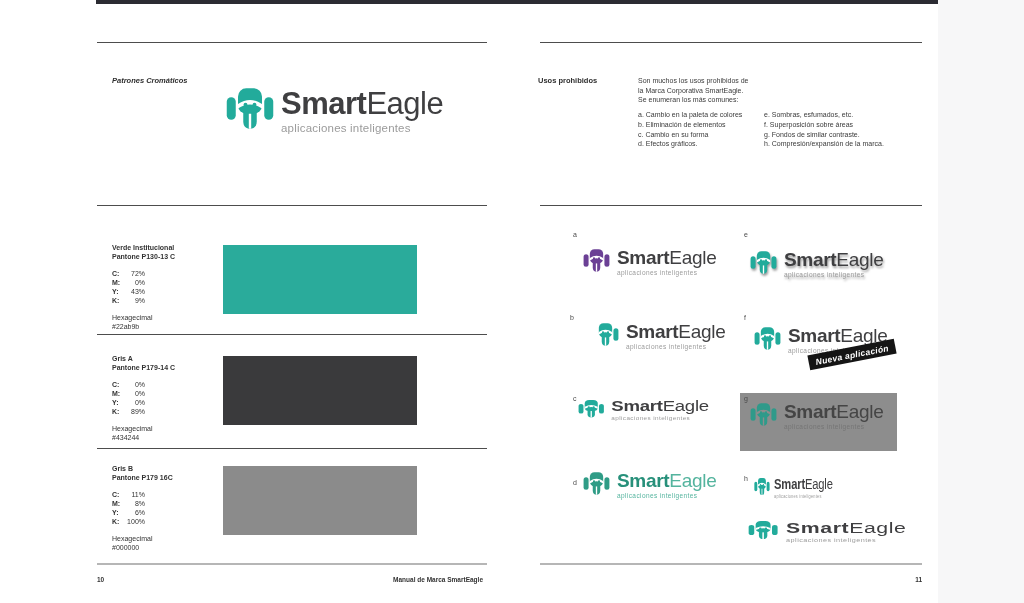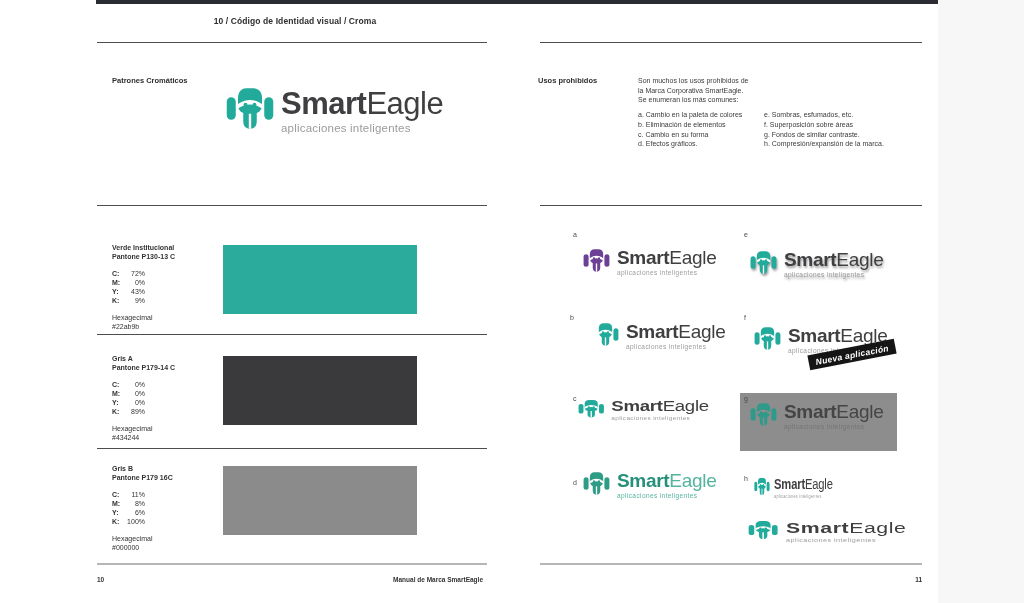--- a/index.html
+++ b/index.html
@@ -19,21 +19,21 @@
   .rule{position:absolute;height:1px;background:#4d4d4d;}
   .pl .rule{left:7px;width:390px;}
   .pr .rule{left:8px;width:382px;}
   .pl .r1{top:42px}.pl .r2{top:205px}.pl .r3{top:334px}.pl .r4{top:448px}
   .pr .r1{top:42px}.pr .r2{top:205px}
   .botbar{position:absolute;top:563px;height:2px;background:#b6b6b6;}
   .pl .botbar{left:7px;width:390px;}
   .pr .botbar{left:8px;width:382px;}
 
   .sec{position:absolute;top:76px;font-size:7.5px;font-weight:700;color:#2e2e2e;}
-  .pl .sec{left:22px;}
+  .pl .sec{left:22px;font-style:italic;}
   .pr .sec{left:6px;}
 
   .fnum{position:absolute;top:576px;font-size:6.5px;font-weight:700;color:#333;}
   .pl .fnum{left:7px;}
   .pr .fnum{right:16px;}
   .ftitle{position:absolute;top:576px;right:17px;font-size:6.5px;font-weight:700;color:#333;}
 
   
   .logo{position:absolute;display:flex;align-items:flex-start;gap:7px;color:#22ab9b;}
   .logo .mark{flex:0 0 auto;display:block;}
@@ -100,21 +100,20 @@
   .sw-box{position:absolute;left:111px;top:2px;width:194px;height:69px;}
 </style>
 </head>
 <body>
 
 <div class="canvas">
   <div class="bg-strip"></div>
   <div class="top-edge"></div>
 
   <section class="page pl">
-    <div class="hdr">10 / Código de Identidad visual / Croma</div>
     <div class="rule r1"></div>
     <div class="sec">Patrones Cromáticos</div>
 
     <div class="logo hero">
       <svg class="mark" viewBox="0 0 64 60" aria-hidden="true">
         <g fill="currentColor">
           <rect class="wl" x="1" y="15" width="12" height="30" rx="6"></rect>
           <rect x="51" y="15" width="12" height="30" rx="6"></rect>
           <rect x="16" y="3" width="32" height="34" rx="11"></rect>
           <path d="M23 34h18v13c0 7-4 10-9 10s-9-3-9-10z"></path>

